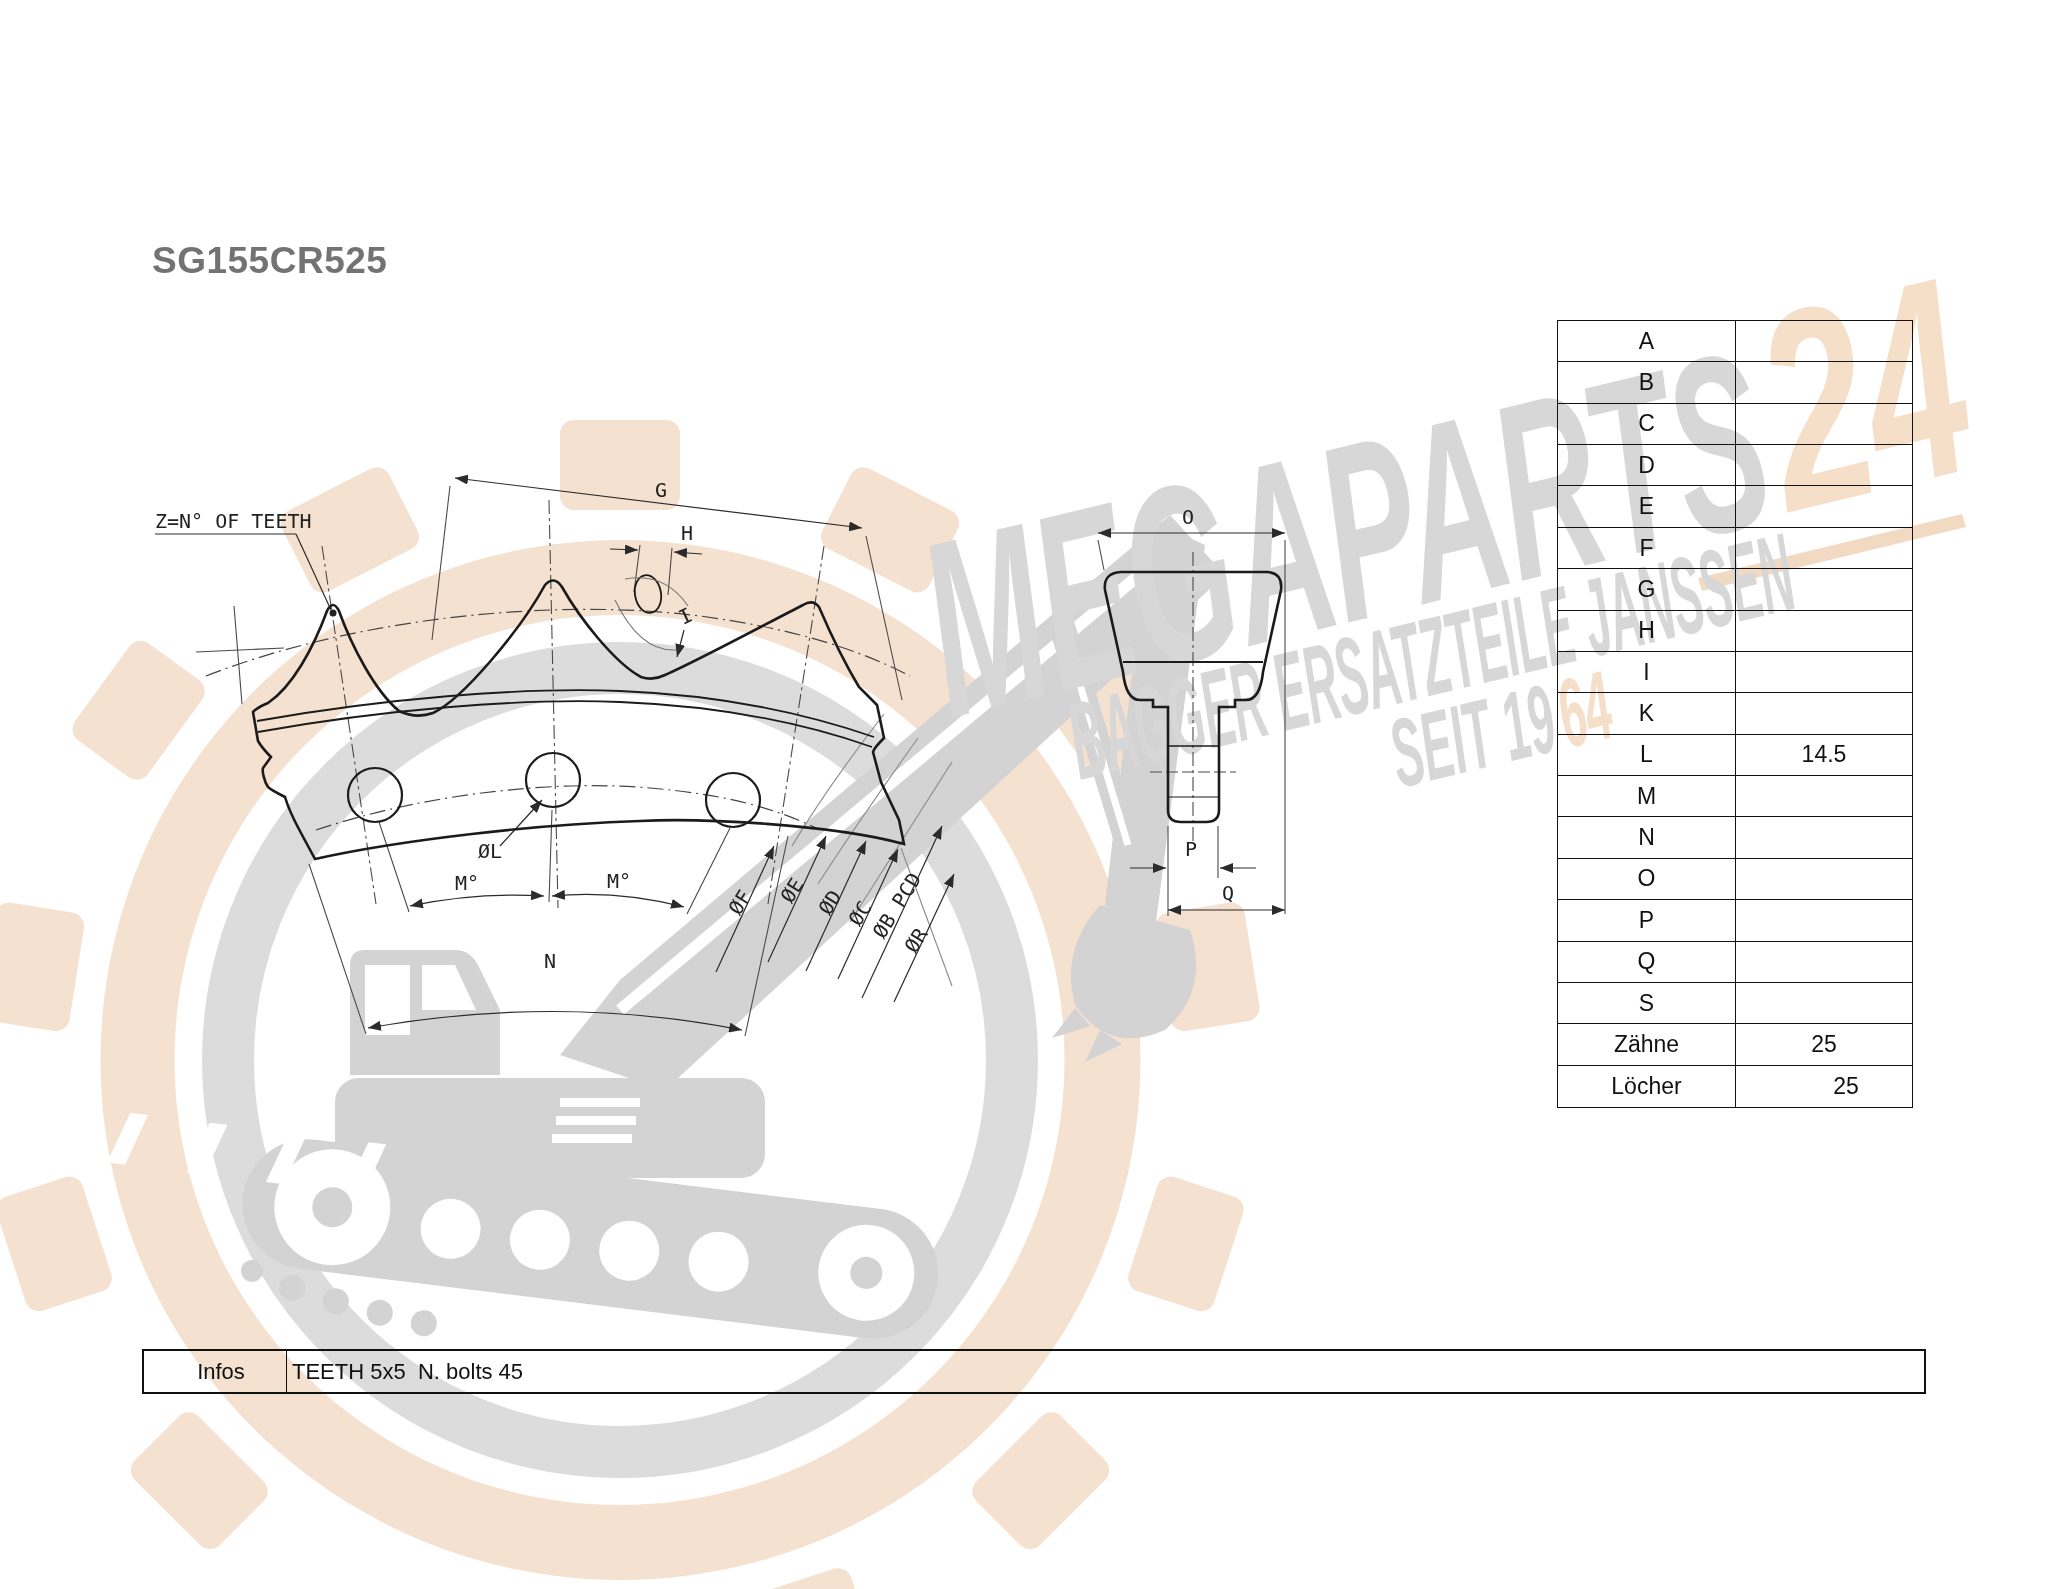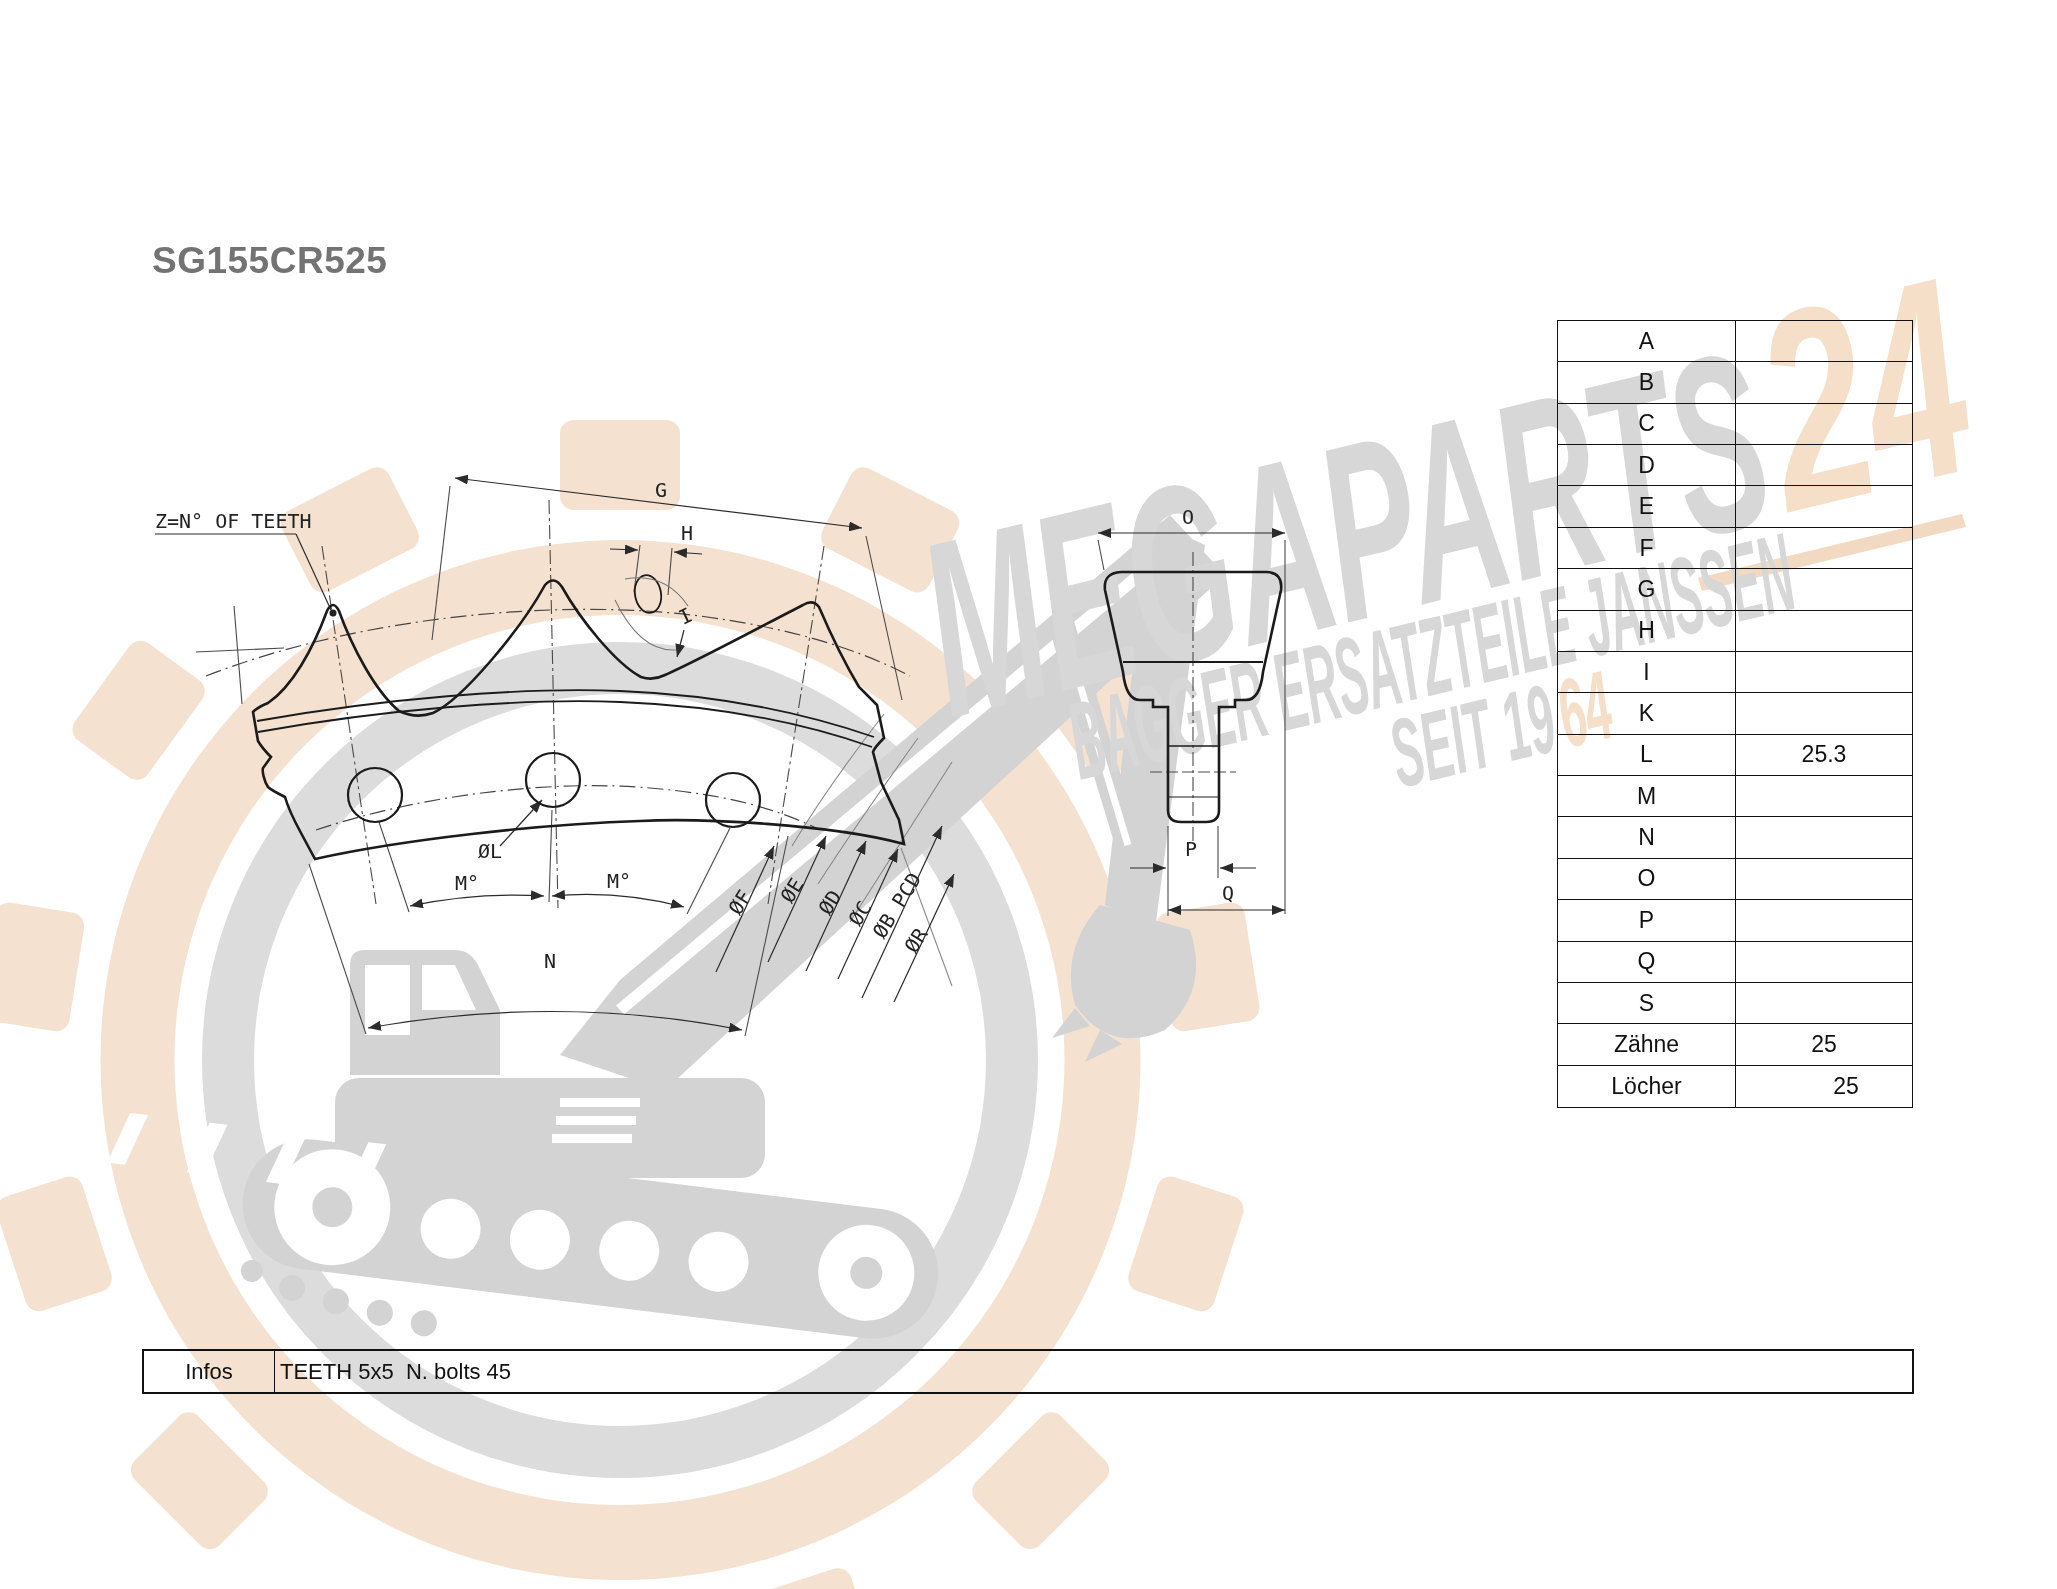--- a/index.html
+++ b/index.html
@@ -11,21 +11,21 @@
   
   #param-table{position:absolute;left:1557px;top:320px;width:354px;height:786px;
         border:1.8px solid #111;display:grid;grid-template-rows:repeat(19,1fr);
         font-size:23px;background:transparent;}
   .pt-row{display:grid;grid-template-columns:178px 1fr;border-bottom:1.6px solid #111;}
   .pt-row:last-child{border-bottom:none;gap:44px;}
   .pt-cell{display:flex;align-items:center;justify-content:center;overflow:hidden;}
   .pt-label{border-right:1.6px solid #111;}
   
   #info-bar{position:absolute;left:142px;top:1349px;width:1768px;height:41px;
-        border:2px solid #111;display:flex;background:transparent;font-size:22px;}
+        border:2px solid #111;display:flex;background:transparent;font-size:22px;padding-left:12px;}
   .info-label{width:130px;border-right:1.6px solid #111;display:flex;align-items:center;
         justify-content:center;}
   .info-value{flex:1;display:flex;align-items:center;padding-left:5px;white-space:pre;}
   text{user-select:none;}
 </style>
 </head>
 <body>
 
 <div class="page">
 
@@ -296,21 +296,21 @@
       <div class="pt-row">
         <div class="pt-cell pt-label">I</div>
         <div class="pt-cell pt-value"></div>
       </div>
       <div class="pt-row">
         <div class="pt-cell pt-label">K</div>
         <div class="pt-cell pt-value"></div>
       </div>
       <div class="pt-row">
         <div class="pt-cell pt-label">L</div>
-        <div class="pt-cell pt-value">25.3</div>
+        <div class="pt-cell pt-value">14.5</div>
       </div>
       <div class="pt-row">
         <div class="pt-cell pt-label">M</div>
         <div class="pt-cell pt-value"></div>
       </div>
       <div class="pt-row">
         <div class="pt-cell pt-label">N</div>
         <div class="pt-cell pt-value"></div>
       </div>
       <div class="pt-row">

